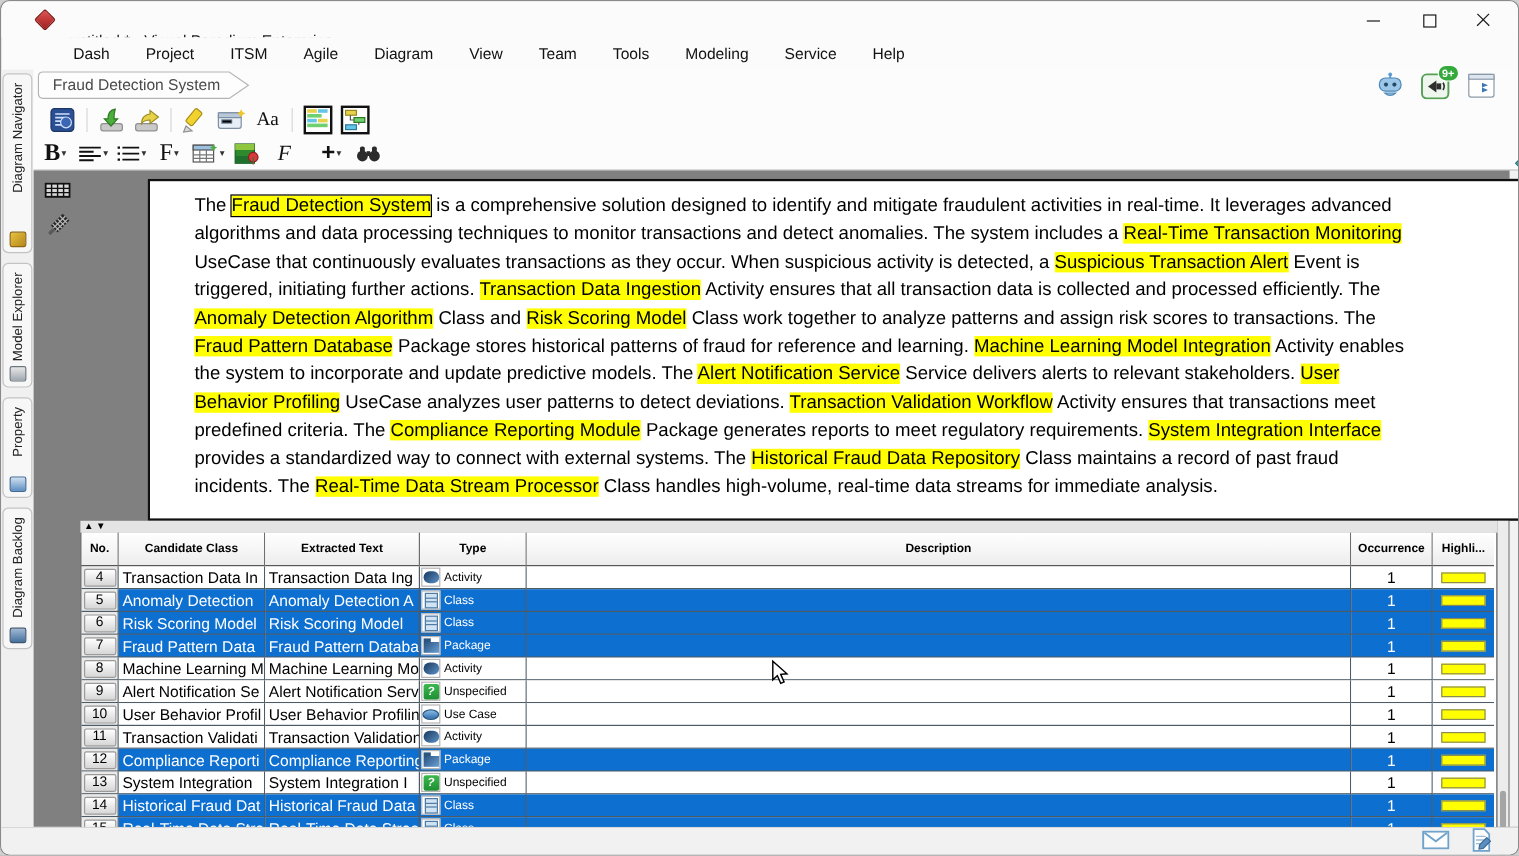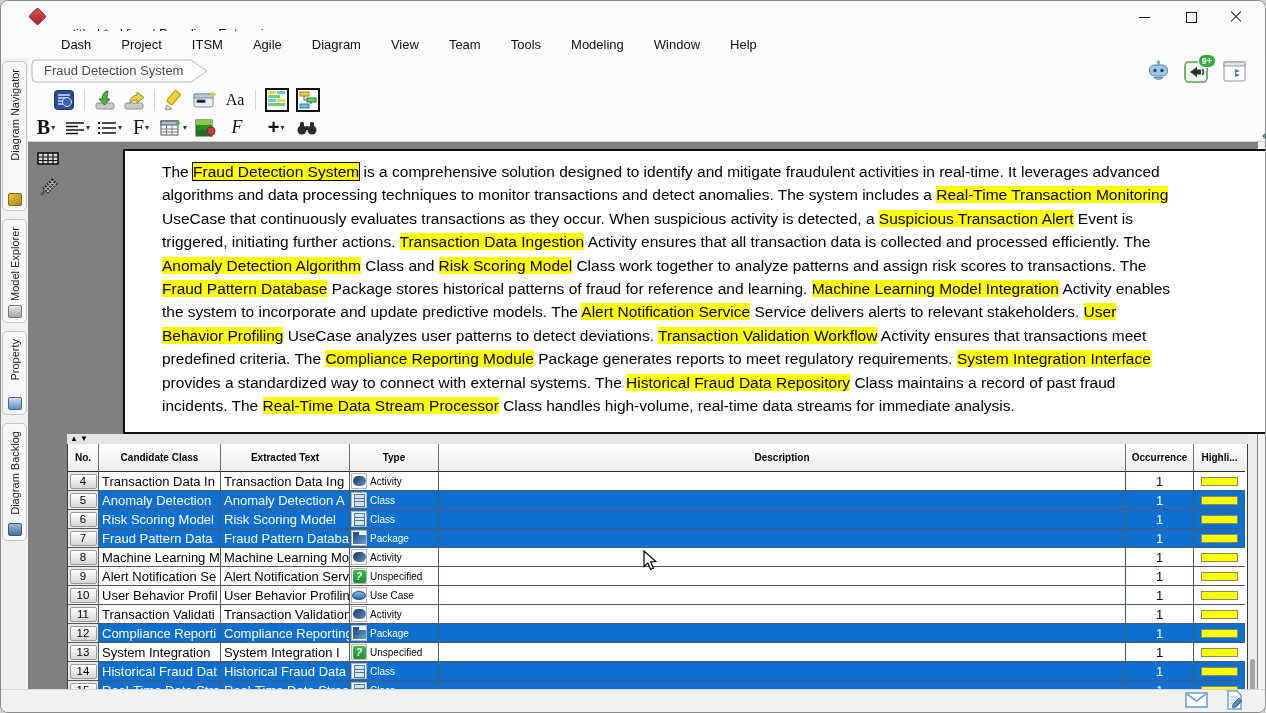--- a/index.html
+++ b/index.html
@@ -46,21 +46,21 @@
   #diagram-tab { position:absolute; left:3px; top:1px; width:178px; height:24px; }
   #diagram-tab svg { position:absolute; left:0; top:0; }
   #diagram-tab span { position:absolute; left:13px; top:4px; font-size:13px; color:#4a4a4a; white-space:nowrap; }
   #header-icons { position:absolute; right:18px; top:0; height:27px; display:flex; align-items:center; gap:13px; }
   .hicon { position:relative; width:25px; height:23px; }
   #badge { position:absolute; right:-7px; top:-6px; background:#35a93c; color:#fff; font-size:9px; font-weight:bold;
            border-radius:7px; padding:1px 3px; border:1px solid #fff; }
 
   
   #toolbar1 { position:absolute; left:27px; top:84px; right:0; height:29px; background:#fcfcfc;
-              display:flex; align-items:center; padding-left:24px; gap:5px; }
+              display:flex; align-items:center; padding-left:12px; gap:5px; }
   #toolbar2 { position:absolute; left:27px; top:113px; right:0; height:28px; background:#fcfcfc;
               display:flex; align-items:center; padding-left:6px; gap:7px; border-bottom:1px solid #cfcfcf; }
   .tsep { width:1px; height:20px; background:#d8d8d8; margin:0 3px; }
   .tbtn { display:flex; align-items:center; justify-content:center; min-width:24px; height:24px; }
   .caret { font-size:8px; color:#333; margin-left:1px; }
   .glyph-b { font-family:"Liberation Serif",serif; font-weight:bold; font-size:20px; color:#111; }
   .glyph-f { font-family:"Liberation Serif",serif; font-size:20px; color:#111; }
   .glyph-fi { font-family:"Liberation Serif",serif; font-style:italic; font-size:18px; color:#111; position:relative; }
   .glyph-aa { font-family:"Liberation Serif",serif; font-size:16px; color:#111; }
   .glyph-plus { font-size:20px; font-weight:bold; color:#111; }
@@ -164,21 +164,21 @@
   <div id="menubar">
       <div class="mitem">Dash</div>
       <div class="mitem">Project</div>
       <div class="mitem">ITSM</div>
       <div class="mitem">Agile</div>
       <div class="mitem">Diagram</div>
       <div class="mitem">View</div>
       <div class="mitem">Team</div>
       <div class="mitem">Tools</div>
       <div class="mitem">Modeling</div>
-      <div class="mitem">Window</div>
+      <div class="mitem">Service</div>
       <div class="mitem">Help</div>
     </div>
 
   <div id="sidebar">
       <div class="stab" id="stab-0">
         <span class="stab-label">Diagram Navigator</span>
         <i class="ic-dn"></i>
       </div>
       <div class="stab" id="stab-1">
         <span class="stab-label">Model Explorer</span>

